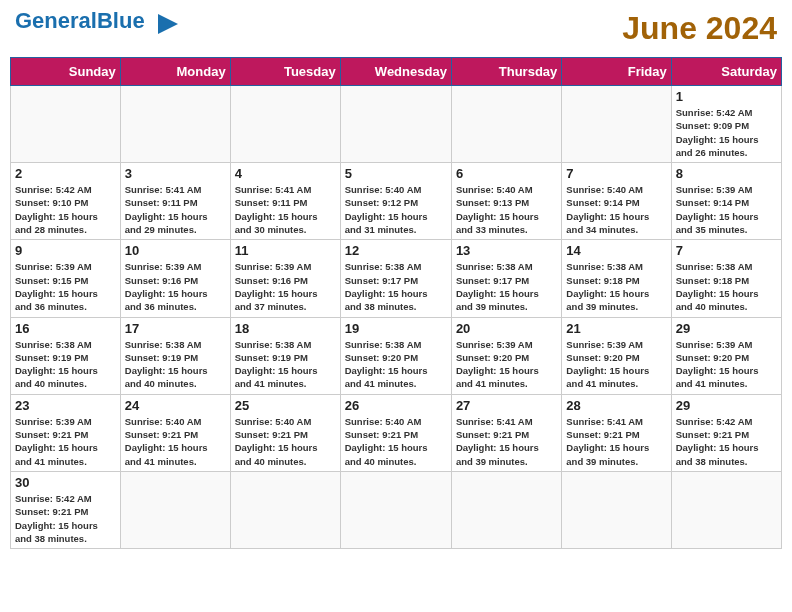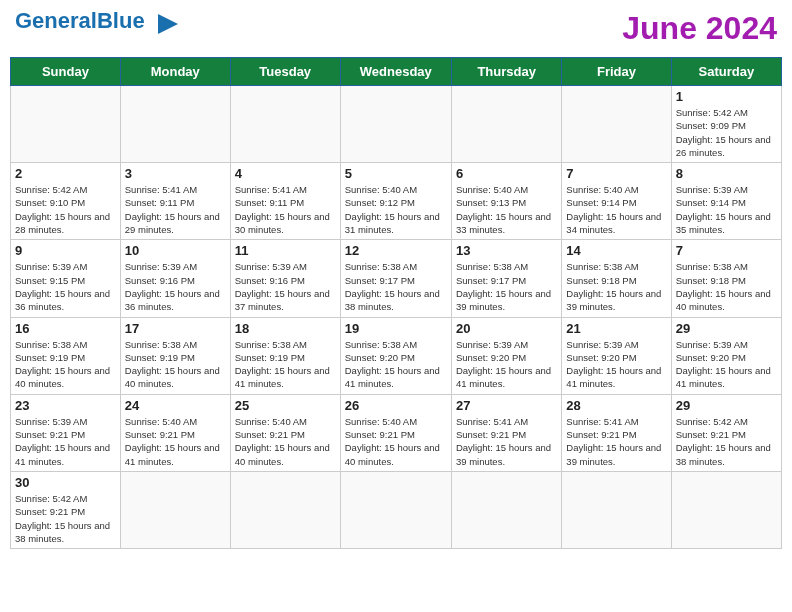--- a/index.html
+++ b/index.html
@@ -36,38 +36,38 @@
       width: 28px;
       height: 28px;
       margin-left: 2px;
     }
     .title-area {
       text-align: right;
     }
     .month-year {
       font-size: 32px;
       font-weight: bold;
-      color: #a21caf;
+      color: #a16207;
     }
     .location {
       font-size: 16px;
       color: #555;
     }
     .calendar {
       width: 100%;
       border-collapse: collapse;
       border: 1px solid #ccc;
     }
     .calendar thead tr th {
-      background-color: #15803d;
+      background-color: #be185d;
       color: #fff;
       font-size: 13px;
       font-weight: bold;
       padding: 6px 4px;
-      text-align: center;
+      text-align: right;
       border: 1px solid #2460a0;
     }
     .calendar tbody tr td {
       vertical-align: top;
       border: 1px solid #ccc;
       padding: 3px 4px;
       font-size: 10px;
       color: #333;
       width: 113px;
       min-height: 70px;
@@ -80,20 +80,21 @@
       font-size: 13px;
       font-weight: bold;
       color: #222;
       display: block;
       margin-bottom: 2px;
     }
     .day-info {
       font-size: 9.5px;
       line-height: 1.4;
       color: #333;
+      font-weight: bold;
     }
     
     .row-even td { background: #fff; }
     .row-even td.empty { background: #f9f9f9; }
     .row-odd td { background: #eef2f7; }
     .row-odd td.empty { background: #e8edf3; }
   </style>
 </head>
 <body>
 

